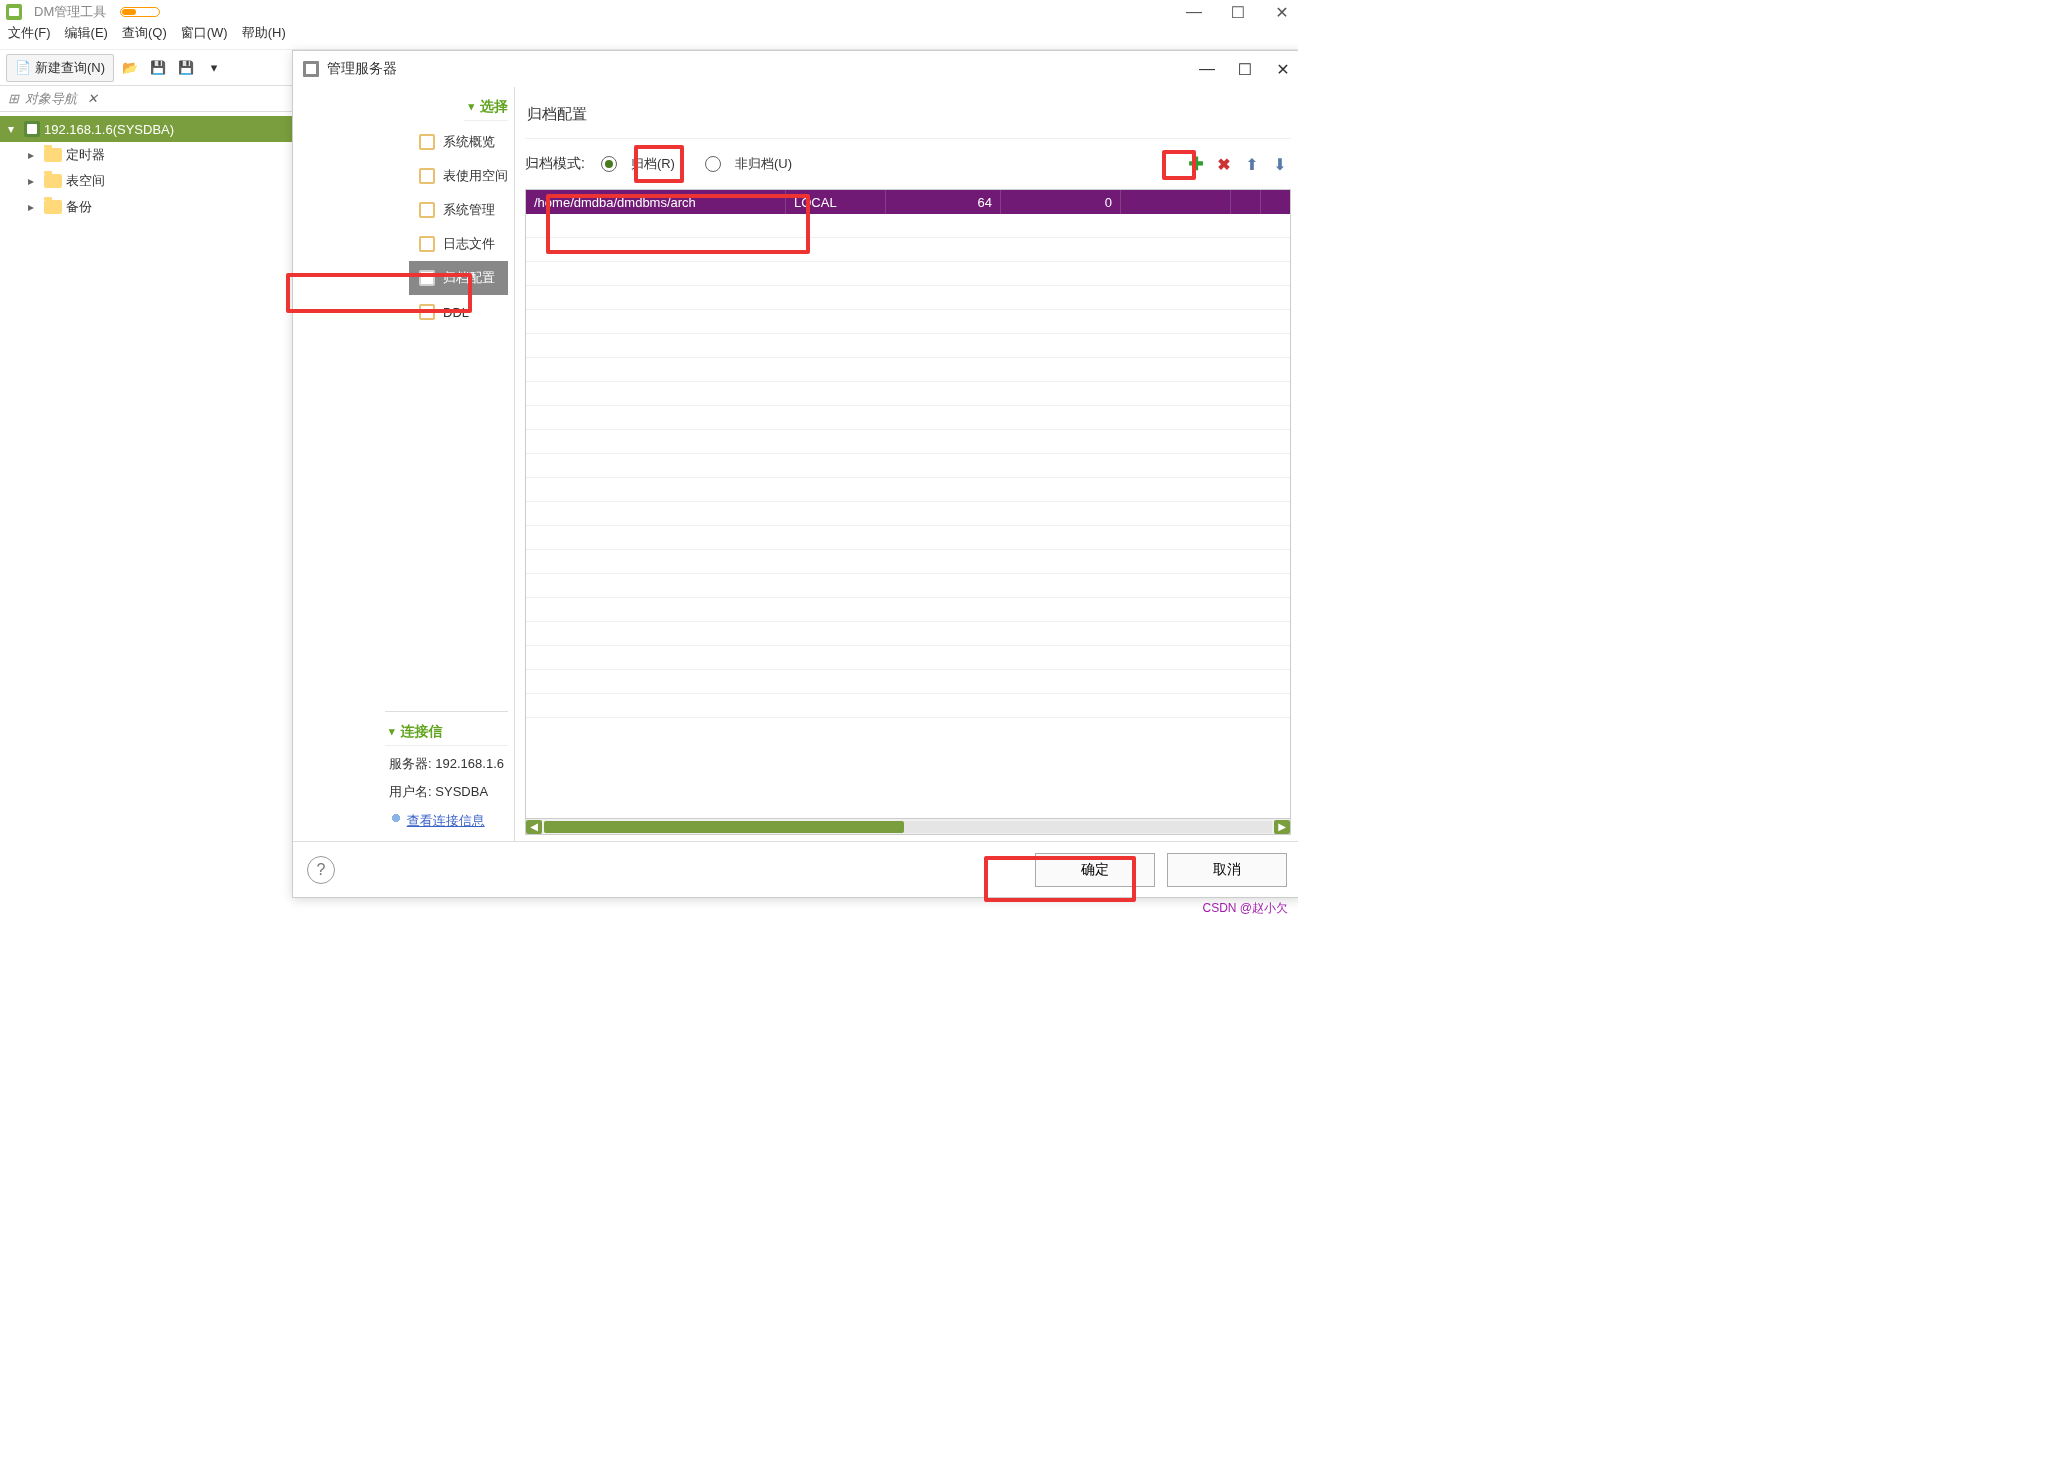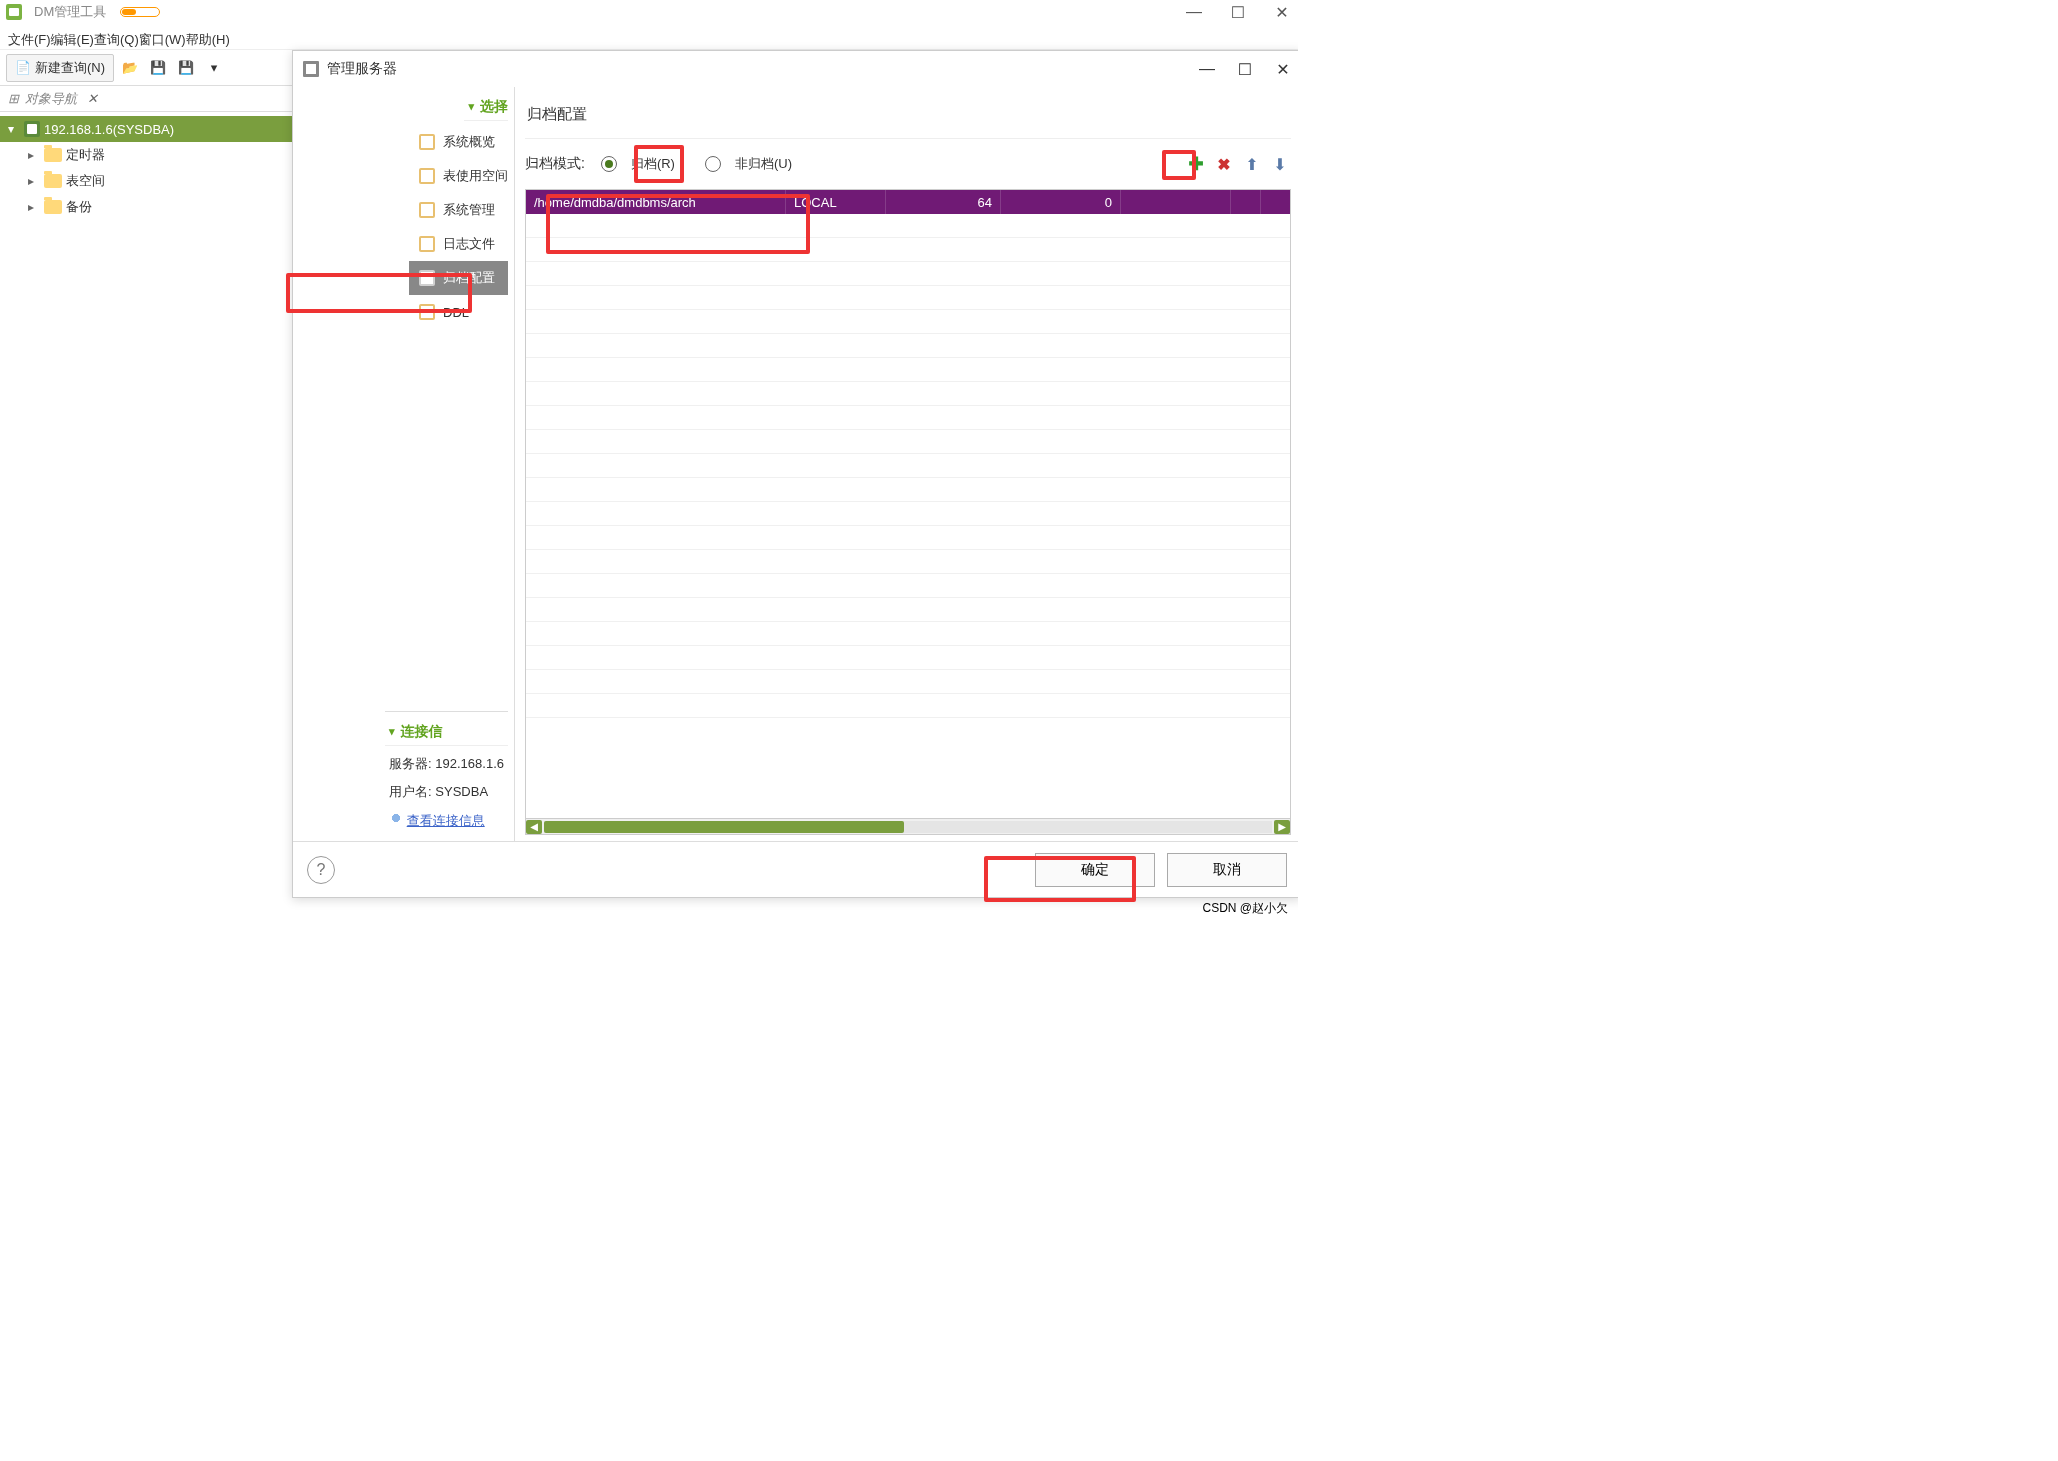--- a/index.html
+++ b/index.html
@@ -9,21 +9,21 @@
     .main-titlebar { height: 24px; display: flex; align-items: center; padding: 0 6px; background: #fff; gap: 8px; }
     .app-icon { width: 16px; height: 16px; background: #7cb342; border-radius: 2px; margin-right: 4px; display: inline-flex; align-items: center; justify-content: center; }
     .app-icon::after { content: ""; width: 10px; height: 8px; background: #fff; border-radius: 1px; }
     .app-title { font-size: 13px; color: #888; }
     .progress-indicator { margin-left: 6px; width: 40px; height: 10px; border: 1px solid #ff9800; border-radius: 5px; position: relative; }
     .progress-indicator::after { content: ""; position: absolute; left: 1px; top: 1px; width: 14px; height: 6px; background: #ff9800; border-radius: 3px; }
     .win-controls-main { position: absolute; right: 8px; top: 4px; display: flex; gap: 28px; color: #555; }
     .win-btn { width: 16px; height: 16px; display: flex; align-items: center; justify-content: center; cursor: pointer; font-size: 16px; }
     
     
-    .menubar { height: 26px; display: flex; align-items: flex-end; padding: 0 8px; border-bottom: 1px solid #eee; }
+    .menubar { height: 26px; display: flex; align-items: flex-start; padding: 0 8px; gap: 14px; border-bottom: 1px solid #eee; }
     .menu-item { font-size: 13px; cursor: pointer; }
     
     
     .toolbar { height: 36px; display: flex; align-items: center; padding: 0 6px; gap: 4px; border-bottom: 1px solid #ddd; }
     .tb-btn { height: 28px; padding: 0 8px; display: flex; align-items: center; gap: 4px; border: 1px solid #ccc; background: #f5f5f5; cursor: pointer; border-radius: 2px; }
     .tb-icon { width: 16px; height: 16px; display: inline-flex; align-items: center; justify-content: center; }
     .tb-icon-btn { width: 24px; height: 24px; display: flex; align-items: center; justify-content: center; cursor: pointer; }
     
     
     .obj-nav-header { height: 26px; display: flex; align-items: center; padding: 0 8px; gap: 6px; border-bottom: 1px solid #ddd; color: #888; font-style: italic; }
@@ -100,21 +100,21 @@
     
     .dialog-footer { height: 56px; border-top: 1px solid #ddd; display: flex; align-items: center; padding: 0 14px; gap: 12px; }
     .help-btn { width: 28px; height: 28px; border: 1.5px solid #999; border-radius: 50%; display: flex; align-items: center; justify-content: center; color: #777; cursor: pointer; font-size: 16px; }
     .footer-spacer { flex: 1; }
     .dlg-btn { width: 120px; height: 34px; border: 1px solid #aaa; background: #fafafa; cursor: pointer; font-size: 14px; }
     
     
     .highlight { position: absolute; border: 4px solid #e33; pointer-events: none; border-radius: 2px; }
     
     
-    .watermark { position: absolute; right: 10px; bottom: 4px; font-size: 12px; color: #000000; }
+    .watermark { position: absolute; right: 10px; bottom: 4px; font-size: 12px; color: #a21caf; }
     
     
     .c0 { width: 260px; } .c1 { width: 100px; } .c2 { width: 115px; text-align: right; justify-content:flex-end; } .c3 { width: 120px; text-align:right; justify-content:flex-end; } .c4 { width: 110px; } .c5 { width: 30px; }
     
     
     .plus-icon { color: #2e9e2e; font-weight: bold; font-size: 18px; }
     .x-icon { color: #c33; font-weight: bold; font-size: 16px; }
     .arrow-icon { color: #5a7aa8; font-size: 16px; }
   </style>
 </head>

